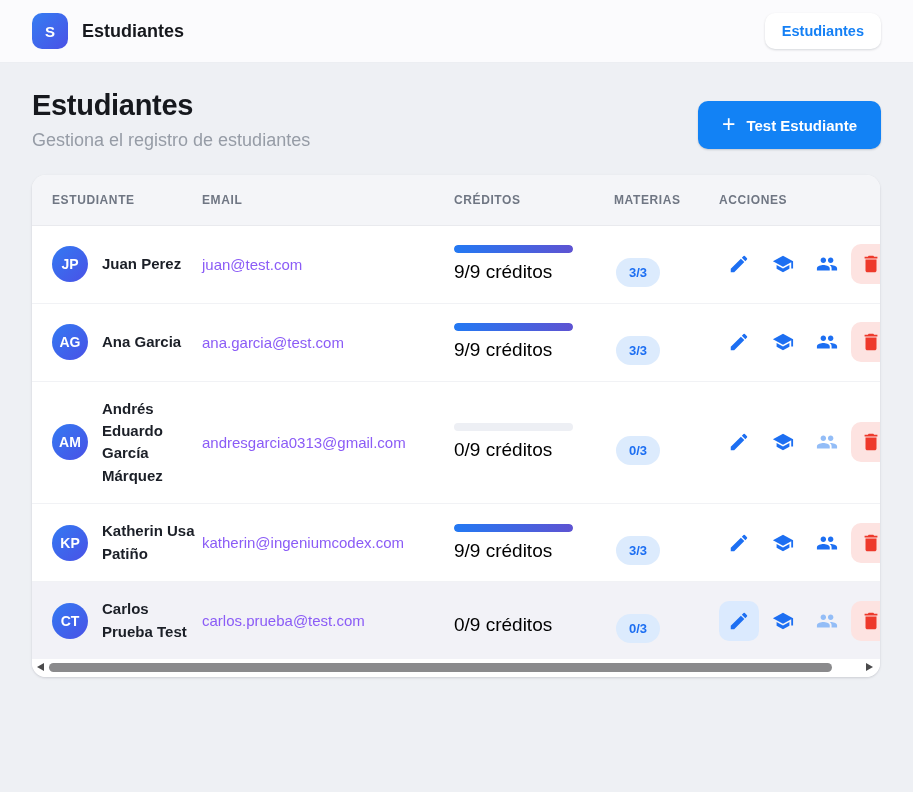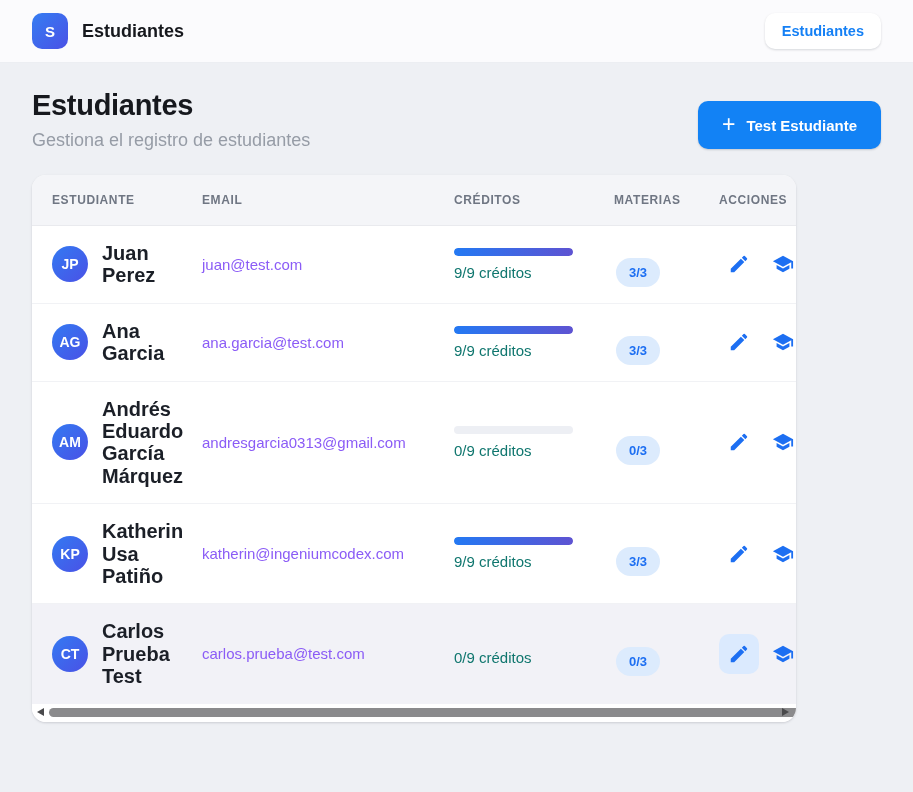--- a/index.html
+++ b/index.html
@@ -36,21 +36,21 @@
   .btn-primary {
     margin-top:12px; height:48px; padding:0 24px; border:none; cursor:pointer;
     border-radius:10px; background:#1282f5; color:#fff; font-family:inherit;
     font-size:15px; font-weight:600; display:flex; align-items:center; gap:11px;
     box-shadow:0 1px 2px rgba(16,24,40,.18);
   }
   .btn-primary .plus { font-size:23px; font-weight:300; line-height:1; margin-top:-2px; }
 
   
   .card {
-    margin-top:24px; width:764px; background:#fff; border-radius:14px;
+    margin-top:24px; width:848px; background:#fff; border-radius:14px;
     box-shadow:0 1px 2px rgba(16,24,40,.06),0 1px 3px rgba(16,24,40,.1);
     position:relative; overflow:hidden;
   }
   table { width:920px; table-layout:fixed; border-collapse:collapse; }
   thead th {
     height:50px; background:#f4f5f8; border-bottom:1px solid #e9eaee;
     font-size:12px; font-weight:700; letter-spacing:.6px; color:#6f7683;
     text-align:left; vertical-align:middle;
   }
   th.c-student, td.c-student { padding-left:20px; }
@@ -58,26 +58,26 @@
   tbody tr:first-child td { border-top:none; }
   tr[data-hl="true"] { background:#f2f2f7; }
 
   .student { display:flex; align-items:center; gap:14px; }
   .avatar {
     flex:0 0 36px; width:36px; height:36px; border-radius:50%;
     background:linear-gradient(135deg,#337af2,#4a51e6);
     color:#fff; font-size:14px; font-weight:700;
     display:flex; align-items:center; justify-content:center;
   }
-  .sname { font-size:20px; font-weight:600; color:#1b1f27; line-height:22.4px; max-width:100px; }
+  .sname { font-size:15px; font-weight:600; color:#1b1f27; line-height:22.4px; max-width:100px; }
   .c-email { font-size:15px; color:#8b5cf6; }
 
   .bar { width:119px; height:8px; border-radius:5px; background:#edeff4; overflow:hidden; }
   .bar-fill { height:100%; border-radius:5px; background:linear-gradient(90deg,#2379f3,#5e53d2); }
-  .credits-text { margin-top:8px; font-size:15px; color:#0f766e; }
+  .credits-text { margin-top:8px; font-size:19px; color:#000000; }
 
   .badge {
     display:inline-block; margin-left:2px; padding:7px 13px; border-radius:999px;
     background:#dcebfd; color:#1d6ff2; font-size:13px; font-weight:700;margin-top:16px;
   }
 
   .actions { display:flex; gap:4px; }
   .abtn {
     width:40px; height:40px; border:none; background:transparent; cursor:pointer;
     border-radius:10px; display:flex; align-items:center; justify-content:center; padding:0;

